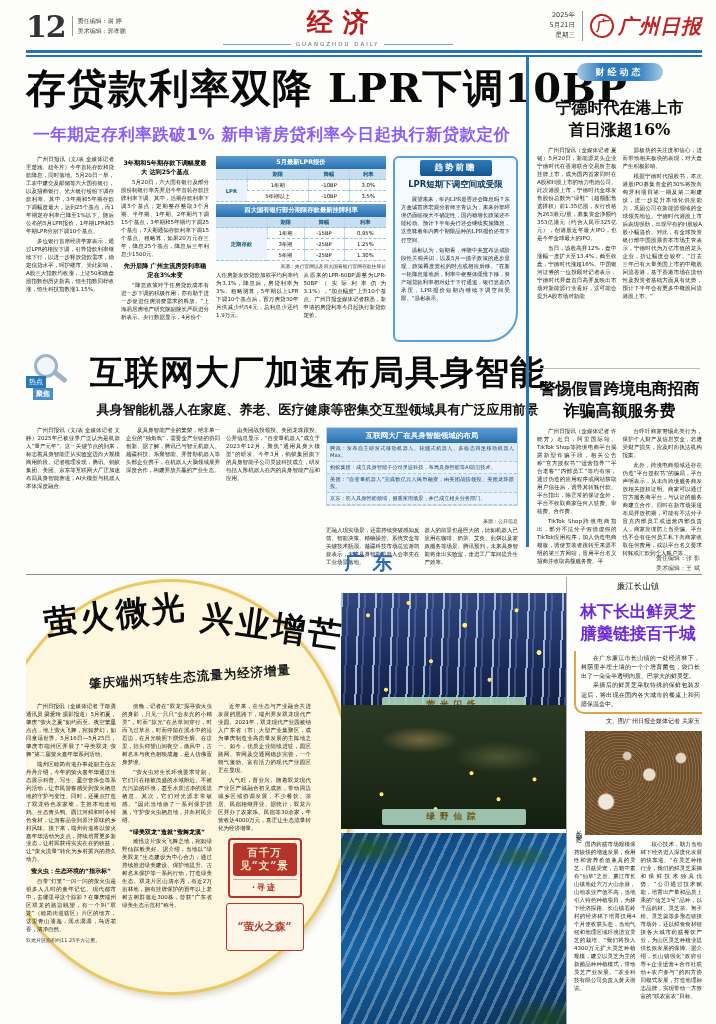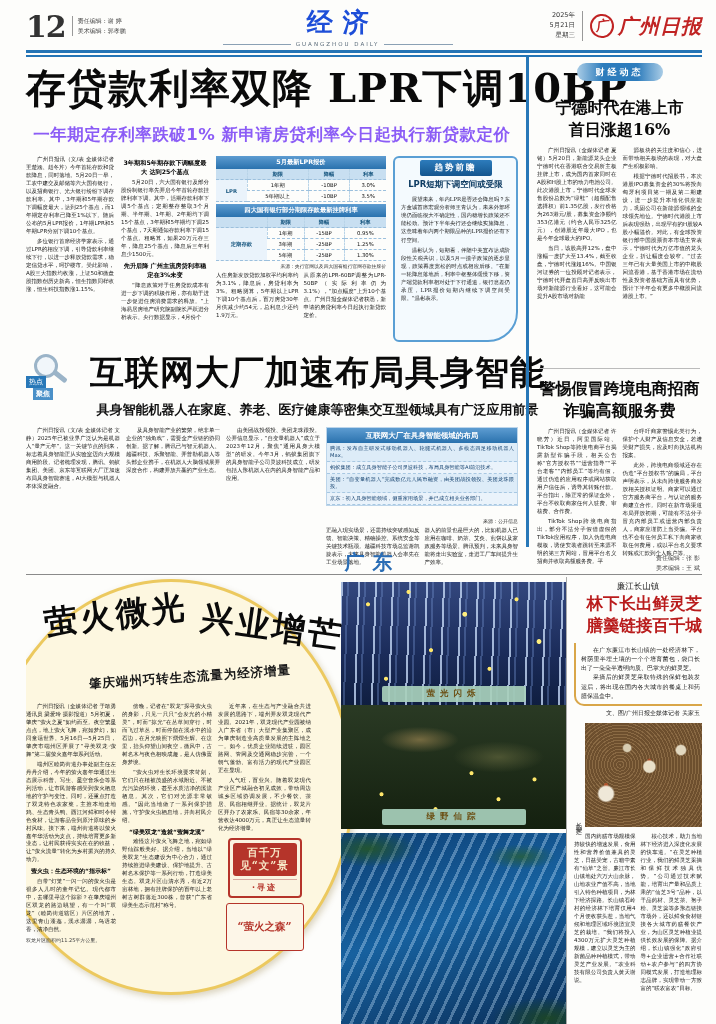--- a/index.html
+++ b/index.html
@@ -6,21 +6,21 @@
   html,body { background:#e8e8e4; }
   .page { width:716px; height:1024px; background:#fdfdfb; position:relative; overflow:hidden;
           padding:4px 14px 0 26px; font-family:"DejaVu Sans","Liberation Sans",sans-serif; color:#111; }
   .serif { font-family:"DejaVu Serif","Liberation Serif",serif; }
 
   
   .masthead { height:44px; display:flex; align-items:center; }
   .pagenum { font:900 30px "DejaVu Serif",serif; color:#333; letter-spacing:-1px; padding-right:6px; }
   .mast-credits { border-left:1px solid #999; padding-left:5px; font-size:6px; color:#444; line-height:1.7; }
   .mast-center { flex:1; text-align:center; }
-  .mast-section { font:900 26px "DejaVu Serif",serif; color:#1d4ed8; letter-spacing:10px; text-indent:10px; }
+  .mast-section { font:900 26px "DejaVu Serif",serif; color:#b91c1c; letter-spacing:10px; text-indent:10px; }
   .mast-lines { width:230px; margin:1px auto 0; display:flex; align-items:center; gap:5px; }
   .mast-lines i { flex:1; height:1px; background:#8aa0b4; }
   .mast-en { font-size:5.5px; color:#5a6b7a; letter-spacing:2px; }
   .dateblock { font-size:6.5px; color:#333; text-align:right; line-height:1.5; border-right:1px solid #999; padding-right:7px; margin-right:7px; }
   .logo { display:flex; align-items:center; gap:4px; }
   .logo-circle { width:24px; height:24px; border:2.5px solid #c02323; border-radius:50%; color:#c02323;
                  font:italic 900 13px "DejaVu Serif",serif; display:flex; align-items:center; justify-content:center; transform:rotate(-8deg); }
   .logo-name { color:#c02323; font:italic 900 20px "DejaVu Serif",serif; letter-spacing:1px; }
   .double-rule { height:7px; background:linear-gradient(#2474b5 0 3px,#fdfdfb 3px 5px,#2474b5 5px 7px); margin-top:2px; }
 
@@ -104,21 +104,21 @@
   .fh1 { transform:rotate(-7deg); } .fh2 { transform:rotate(8deg) translateY(12px); }
   .fire-sub { position:absolute; left:14px; top:92px; width:300px; z-index:3; text-align:center; transform:rotate(-4deg);
               font-size:12.5px; font-weight:900; color:#1a1a1a; letter-spacing:1px; }
   .gd-cols { position:absolute; left:0; top:126px; width:285px; height:327px; display:flex; gap:6px; z-index:2; overflow:hidden; }
   .gdA { width:90px; } .gdB { width:90px; } .gdC { width:93px; }
   .gd-sh { font-weight:bold; font-size:6px; color:#000; text-align:center; text-indent:0 !important; margin:3px 0; }
   .gd-note { font-size:5px; color:#444; margin-top:3px; text-indent:0 !important; }
 
   .photos { position:absolute; left:315px; top:0; width:225px; height:453px; z-index:1; }
   .ph { position:absolute; left:0; width:225px; }
-  .ph1 { top:5px; height:124px;
+  .ph1 { top:16px; height:124px;
     background:
       radial-gradient(circle 2.2px at 12% 18%, #ffe76a 0 1.6px, rgba(0,0,0,0) 2.4px),
       radial-gradient(circle 2.2px at 30% 8%, #ffe76a 0 1.6px, rgba(0,0,0,0) 2.4px),
       radial-gradient(circle 2.6px at 55% 26%, #ffef7e 0 2px, rgba(0,0,0,0) 2.8px),
       radial-gradient(circle 2.2px at 78% 14%, #ffe76a 0 1.6px, rgba(0,0,0,0) 2.4px),
       radial-gradient(circle 2.6px at 88% 48%, #ffef7e 0 2px, rgba(0,0,0,0) 2.8px),
       radial-gradient(circle 2.2px at 40% 55%, #ffe76a 0 1.6px, rgba(0,0,0,0) 2.4px),
       radial-gradient(circle 2.2px at 66% 70%, #ffe76a 0 1.6px, rgba(0,0,0,0) 2.4px),
       radial-gradient(circle 2.2px at 20% 78%, #ffe76a 0 1.6px, rgba(0,0,0,0) 2.4px),
       repeating-linear-gradient(92deg, rgba(195,215,245,.8) 0 2px, rgba(0,0,0,0) 2px 6px, rgba(110,140,200,.4) 6px 8px, rgba(0,0,0,0) 8px 17px),
@@ -144,21 +144,21 @@
             font-weight:900; font-size:8.5px; letter-spacing:5px; text-align:center; padding:2px 0; border-radius:2px; }
 
   .badge-red { width:74px; margin:5px auto 0; border:2px solid #b5342a; background:#fbf3e0; padding:3px; text-align:center; border-radius:4px; }
   .badge-top { background:#b5342a; color:#f8e9c8; font:900 10.5px "DejaVu Serif",serif; padding:3px 1px; line-height:1.3; border-radius:3px; letter-spacing:1px; }
   .badge-tag { color:#b5342a; font-weight:bold; font-size:8px; margin-top:3px; border-top:1px solid #d8a9a0; padding-top:2px; letter-spacing:2px; }
   .badge-label { width:78px; margin:5px auto 0; border:1.5px solid #b5342a; background:#fdf6e8; color:#b5342a;
                  font:900 10.5px "DejaVu Serif",serif; padding:16px 1px; border-radius:3px; text-align:center; }
 
   
   .lz-kicker { font-size:8.5px; text-align:center; color:#222; margin-top:4px; }
-  .lz-h { font:900 16.5px "DejaVu Serif",serif; text-align:right; color:#b91c1c; line-height:1.35; }
+  .lz-h { font:900 16.5px "DejaVu Serif",serif; text-align:center; color:#6d28d9; line-height:1.35;margin-top:8px; }
   .lz-intro { margin-top:5px; border-left:2px solid #d9a648; border-bottom:2px solid #d9a648; border-radius:0 0 0 10px;
               padding:2px 2px 4px 5px; font-size:6px; line-height:1.55; color:#222; text-align:justify; }
   .lz-intro p { text-indent:2em; }
   .lz-byline { text-align:right; font-size:6px; color:#222; margin:3px 2px 0 0; }
   .lz-photo-wrap { position:relative; margin:5px 0 0 11px; }
   .lz-photo { height:104px;
     background:
       radial-gradient(circle 9px at 18% 68%, #efe8d8 0 7px, rgba(0,0,0,0) 9px),
       radial-gradient(circle 2.5px at 18% 60%, #b0542e 0 2px, rgba(0,0,0,0) 2.6px),
       radial-gradient(circle 7px at 55% 42%, #e8dfc8 0 5.5px, rgba(0,0,0,0) 7px),

